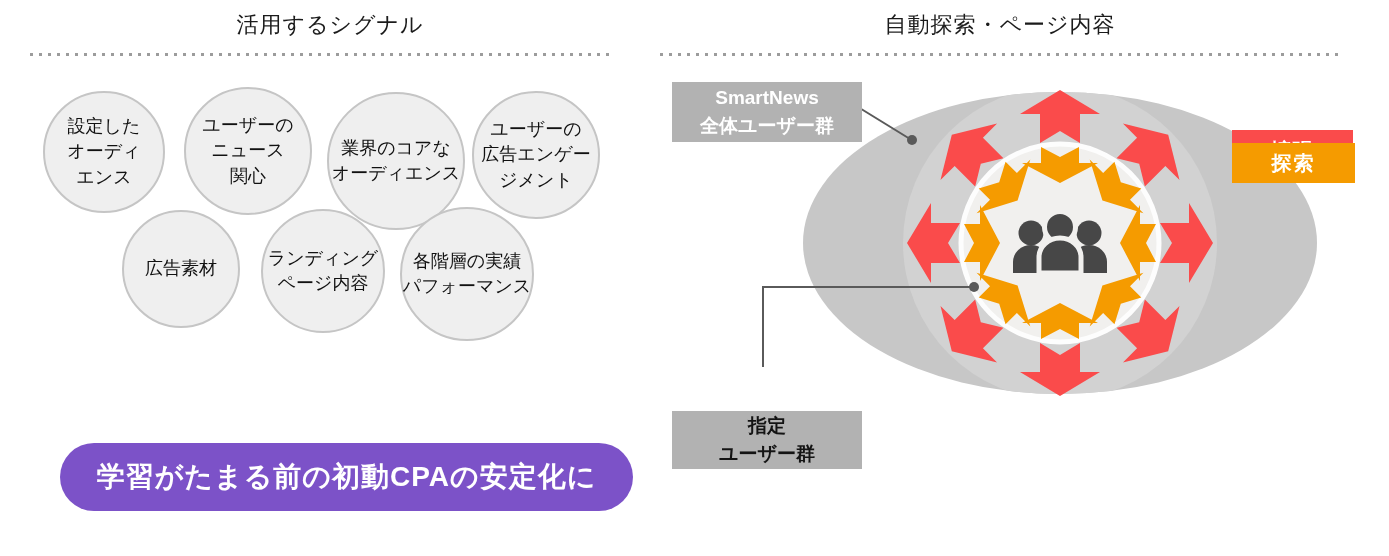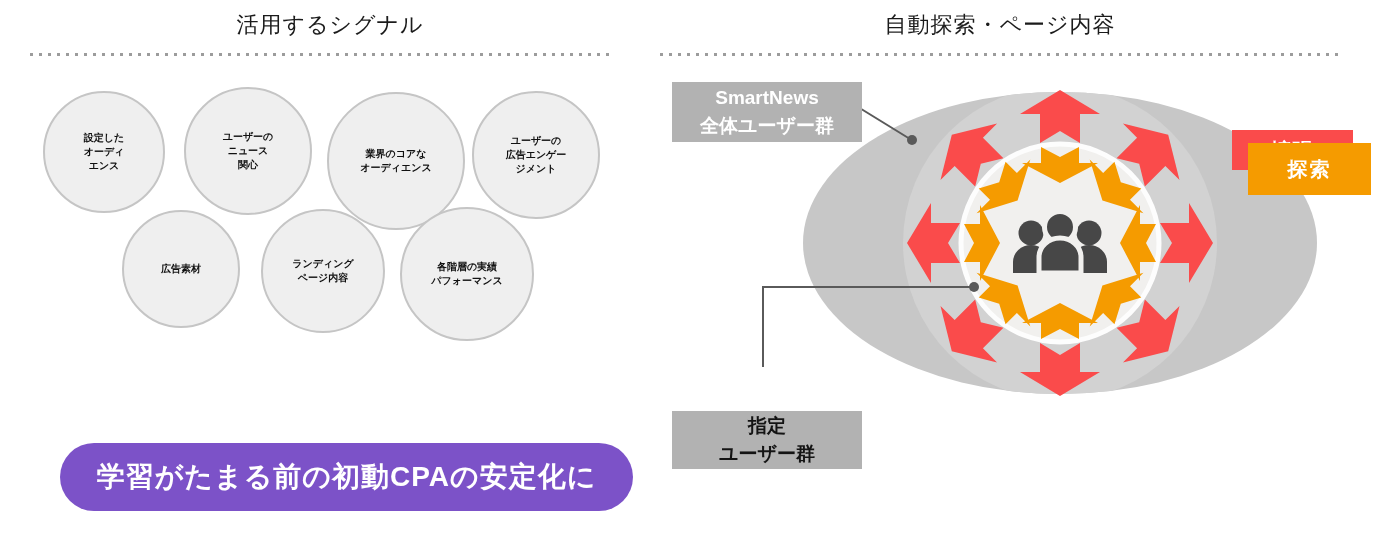--- a/index.html
+++ b/index.html
@@ -21,37 +21,37 @@
   .panel-title{position:absolute;top:10px;font-size:22px;color:var(--ink);text-align:center;letter-spacing:1px;}
   .panel-title.left{left:0;width:642px;padding-left:18px;}
   .panel-title.right{left:660px;width:680px;}
   .dotted{position:absolute;top:53px;height:3px;
     background:repeating-linear-gradient(90deg,#9C9C9C 0 3px,transparent 3px 9px);}
   .dotted.left{left:30px;width:582px;}
   .dotted.right{left:660px;width:680px;}
 
   .signal-circle{position:absolute;border-radius:50%;background:#EFEFEF;border:2px solid #C5C5C5;
     display:flex;align-items:center;justify-content:center;text-align:center;
-    font-size:10px;font-weight:bold;color:#111;line-height:1.4;white-space:pre-line;}
+    font-size:18px;font-weight:normal;color:#111;line-height:1.4;white-space:pre-line;}
 
   .banner{position:absolute;top:443px;height:68px;border-radius:48px;background:var(--purple);
     display:flex;align-items:center;justify-content:center;color:#fff;font-size:28px;font-weight:bold;
     letter-spacing:1px;white-space:nowrap;}
   .banner.left{left:60px;width:573px;}
   .banner.right{left:723px;width:579px;}
 
   .gray-label{position:absolute;background:var(--label-gray);display:flex;align-items:center;justify-content:center;
     text-align:center;font-weight:bold;font-size:19px;line-height:1.45;white-space:pre-line;}
   .gray-label.all-users{left:672px;top:82px;width:190px;height:60px;color:#fff;}
   .gray-label.specified{left:672px;top:367px;width:190px;height:58px;color:#141414;margin-top:44px;}
 
   .badge{position:absolute;display:flex;align-items:center;justify-content:center;
     color:#fff;font-size:20px;font-weight:bold;letter-spacing:2px;}
   .badge.expansion{left:1232px;top:98px;width:121px;height:40px;background:var(--red);margin-top:32px;}
-  .badge.exploration{left:1232px;top:143px;width:123px;height:52px;background:var(--orange);margin-left:16px;}
+  .badge.exploration{left:1232px;top:143px;width:123px;height:40px;background:var(--orange);}
 </style>
 </head>
 <body>
 
 <div class="canvas">
 
   <svg class="diagram-svg" viewBox="0 0 1389 556" aria-hidden="true">
     <defs>
       <path id="arrow-red" d="M0,0 L40,24 L20,24 L20,53 L0,41 L-20,53 L-20,24 L-40,24 Z"></path>
       <path id="arrow-orange" d="M0,0 L38,20 L19,20 L19,36 L0,26 L-19,36 L-19,20 L-38,20 Z"></path>

